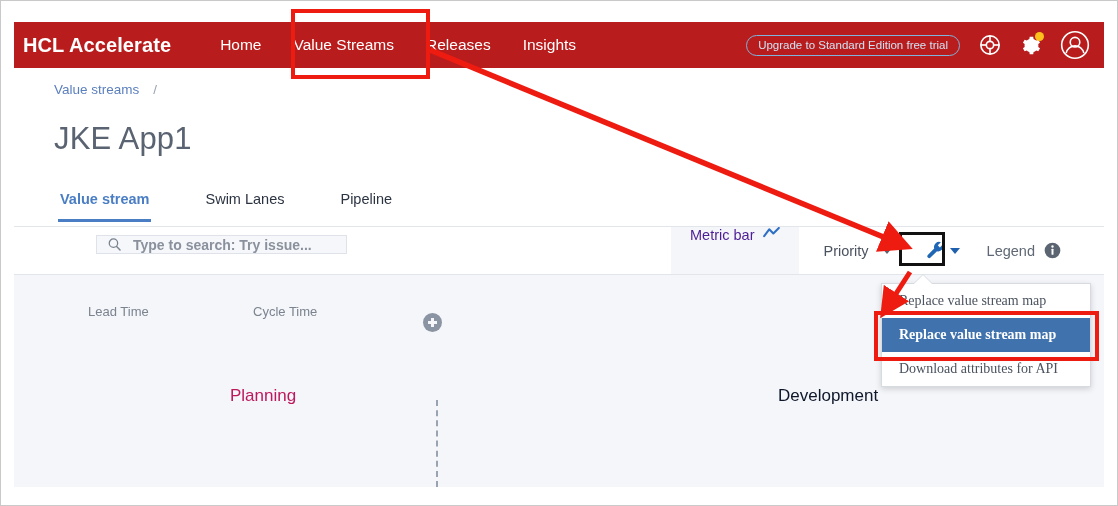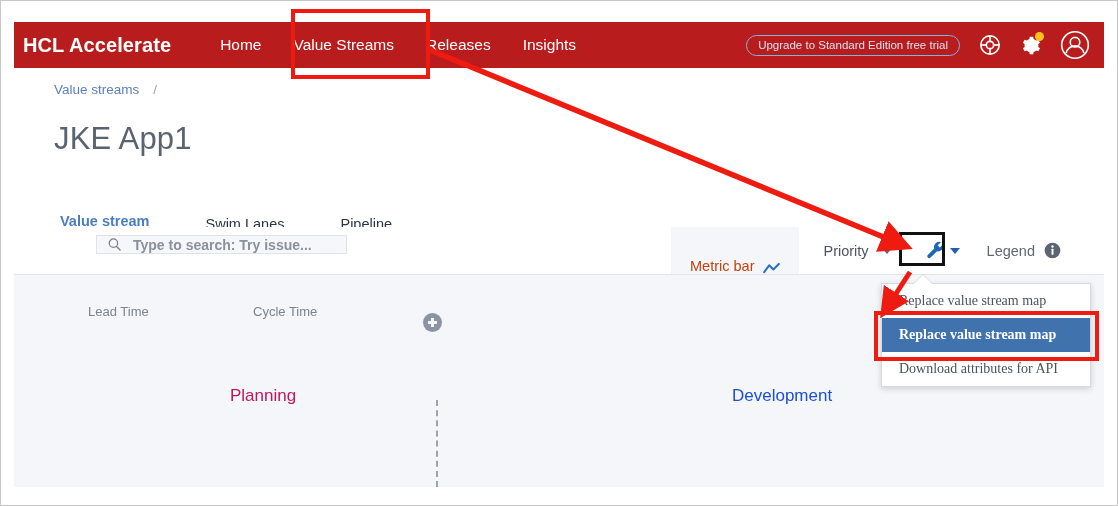--- a/index.html
+++ b/index.html
@@ -124,23 +124,22 @@
   
   .tabs {
     position: absolute;
     left: 14px;
     top: 186px;
     width: 1090px;
     height: 41px;
     border-bottom: 1px solid #e2e5ea;
     box-sizing: border-box;
     display: flex;
-    align-items: flex-end;
+    align-items: flex-start;
     padding-left: 44px;
-    margin-top: 16px;
   }
   .tab {
     font-size: 14.5px;
     color: #2c3442;
     padding: 3px 2px 12px 2px;
     margin-right: 52px;
     cursor: pointer;
     white-space: nowrap;
     position: relative;
     top: 2px;
@@ -189,24 +188,24 @@
     position: absolute;
     right: 43px;
     top: 0;
     height: 47px;
     display: flex;
     align-items: center;
   }
   .metric-bar-btn {
     height: 47px;
     display: flex;
-    align-items: flex-end;
+    align-items: flex-start;
     padding: 0 19px;
     background: #f4f6fa;
-    color: #c2410c;
+    color: #4c1d95;
     font-size: 14.5px;
     cursor: pointer;
     white-space: nowrap;
   }
   .metric-bar-btn .chev { margin-left: 9px; display:flex; }
   .priority-btn {
     height: 47px;
     display: flex;
     align-items: center;
     padding: 0 17px 0 24px;
@@ -294,24 +293,24 @@
 
   .stage-planning {
     position: absolute;
     left: 230px;
     top: 386px;
     font-size: 17px;
     color: #be185d;
   }
   .stage-development {
     position: absolute;
-    left: 732px;
+    left: 778px;
     top: 386px;
     font-size: 17px;
-    color: #1d4ed8;
+    color: #0f172a;
   }
   .dashed-divider {
     position: absolute;
     left: 436px;
     top: 400px;
     width: 0;
     height: 87px;
     border-left: 2.5px dashed #9aa3b0;
   }
 

